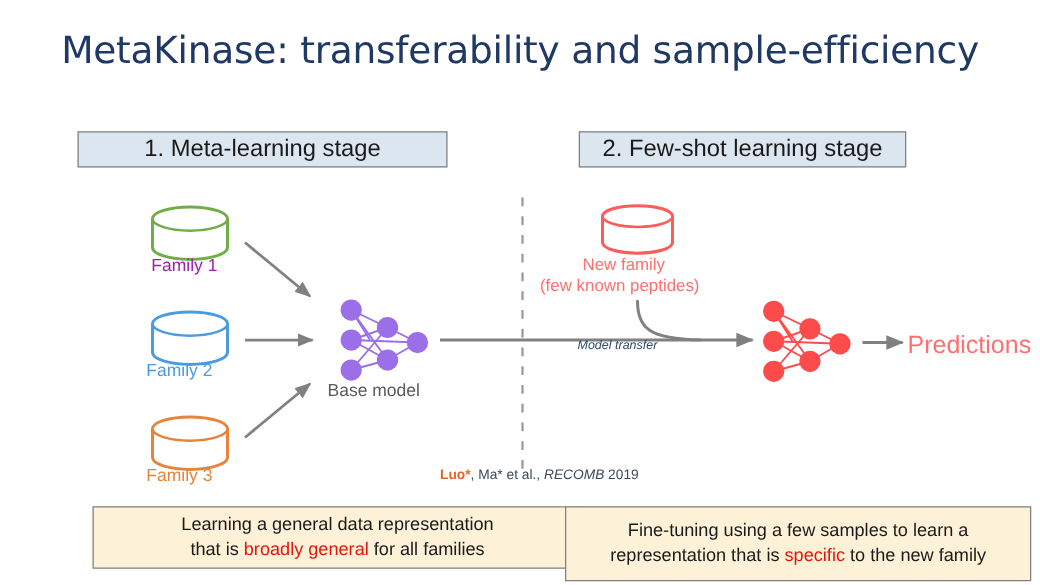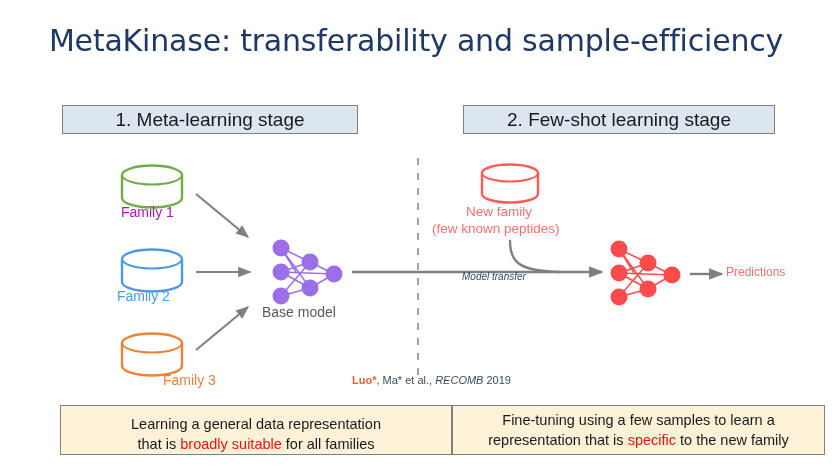--- a/index.html
+++ b/index.html
@@ -24,59 +24,59 @@
   .stage-box{
     position:absolute;
     background:#DCE6F1;
     border:1.4px solid #808080;
     box-sizing:border-box;
     display:flex;align-items:center;justify-content:center;
     font-size:19px;color:#1a1a1a;
     white-space:nowrap;
   }
   #stage1{left:62px;top:105px;width:296px;height:29px;}
-  #stage2{left:463px;top:105px;width:312px;height:29px;}
+  #stage2{left:463px;top:105px;width:262px;height:29px;}
 
   
   svg.canvas{position:absolute;left:0;top:0;width:832px;height:468px;}
 
   
   .lbl{position:absolute;white-space:nowrap;}
   .fam-lbl{font-size:14px;}
   #fam1-lbl{left:121px;top:204px;color:#a21caf;}
   #fam2-lbl{left:117px;top:288px;color:#4A9BE0;}
-  #fam3-lbl{left:117px;top:372px;color:#E8833A;margin-left:46px;}
+  #fam3-lbl{left:117px;top:372px;color:#E8833A;}
 
   #base-lbl{left:262px;top:304px;font-size:14px;color:#595959;}
   #newfam-lbl{left:466px;top:204px;font-size:13.5px;color:#FF6F6F;}
   #newfam-sub{left:432px;top:221px;font-size:13.5px;color:#FF6F6F;text-align:right;}
   #transfer-lbl{left:462px;top:271px;font-size:10px;color:#2F4A70;font-style:italic;}
-  #pred-lbl{left:726px;top:265px;font-size:12px;color:#FF6F6F;}
+  #pred-lbl{left:726px;top:265px;font-size:20px;color:#FF6F6F;}
 
   
   .cite{
     position:absolute;left:324px;top:374px;
     font-size:11px;color:#3B4A5A;white-space:nowrap;margin-left:28px;
   }
   .cite .nm{color:#E8622A;font-weight:bold;}
   .cite .jr{font-style:italic;}
 
   
   .cap-box{
     position:absolute;
     background:#FDF2D8;
     border:1.4px solid #808080;
     box-sizing:border-box;
     display:flex;flex-direction:column;
     align-items:center;justify-content:center;
     font-size:14.5px;line-height:20px;color:#1a1a1a;
     white-space:nowrap;
   }
-  #cap1{left:60px;top:405px;width:392px;height:50px;justify-content:flex-end;}
-  #cap2{left:452px;top:405px;width:373px;height:50px;}
+  #cap1{left:74px;top:405px;width:392px;height:50px;}
+  #cap2{left:452px;top:405px;width:373px;height:60px;}
   .hl{color:#E8140A;}
 </style>
 </head>
 <body>
 
 <div class="slide">
 
   <div class="title">MetaKinase: transferability and sample-efficiency</div>
 
   <div class="stage-box" id="stage1">
@@ -181,21 +181,21 @@
   <div class="lbl" id="base-lbl">Base model</div>
   <div class="lbl" id="newfam-lbl">New family</div>
   <div class="lbl" id="newfam-sub">(few known peptides)</div>
   <div class="lbl" id="transfer-lbl">Model transfer</div>
   <div class="lbl" id="pred-lbl">Predictions</div>
 
   <div class="cite"><span class="nm">Luo*</span><span>, Ma* et al., </span><span class="jr">RECOMB</span><span> 2019</span></div>
 
   <div class="cap-box" id="cap1">
     <div>Learning a general data representation</div>
-    <div><span>that is </span><span class="hl">broadly suitable</span><span> for all families</span></div>
+    <div><span>that is </span><span class="hl">broadly general</span><span> for all families</span></div>
   </div>
 
   <div class="cap-box" id="cap2">
     <div>Fine-tuning using a few samples to learn a</div>
     <div><span>representation that is </span><span class="hl">specific</span><span> to the new family</span></div>
   </div>
 
 </div>
 
 </body></html>

